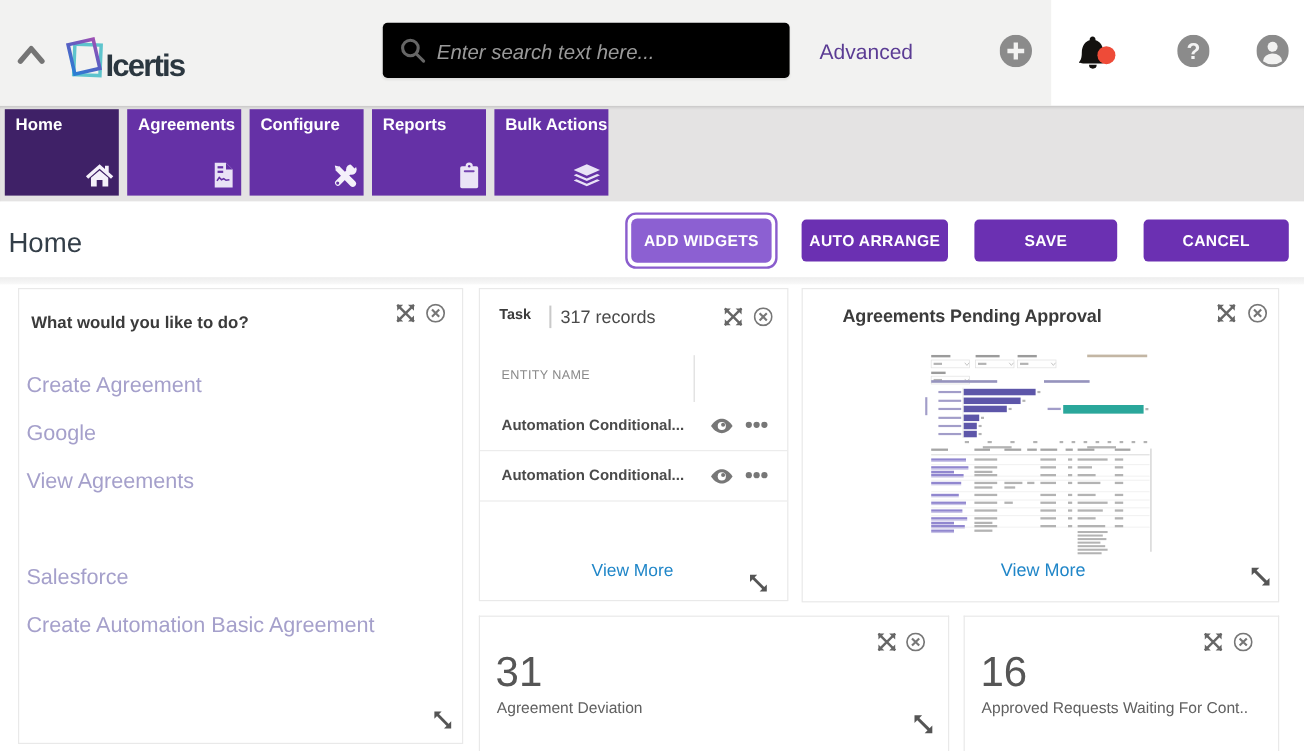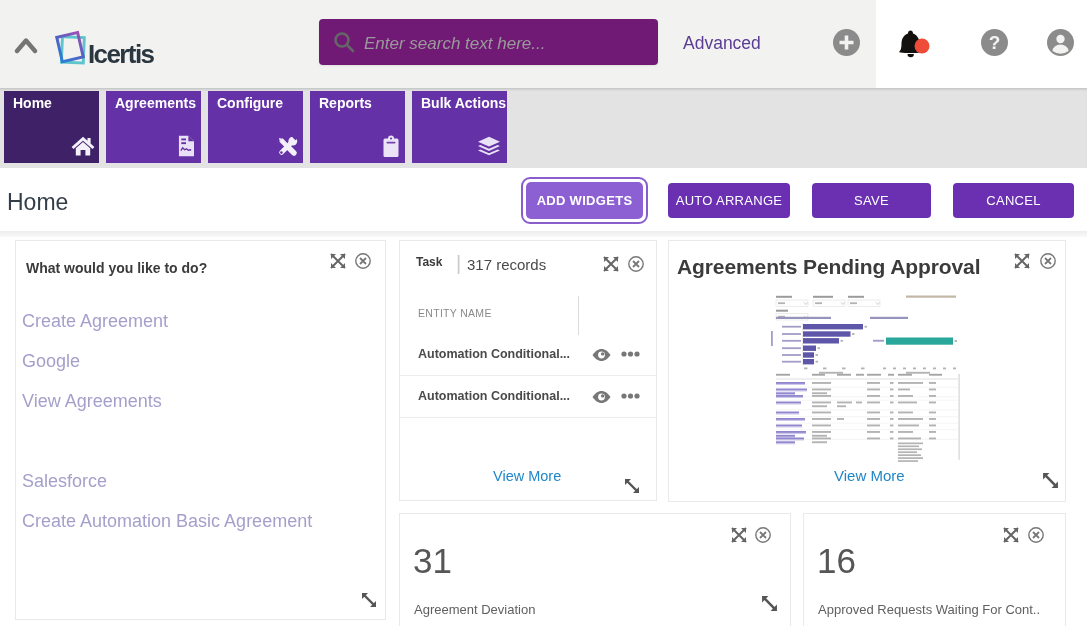--- a/index.html
+++ b/index.html
@@ -6,55 +6,55 @@
   html,body { width:1087px; height:626px; overflow:hidden; background:#fff;
     font-family:"Liberation Sans", sans-serif; }
   .abs { position:absolute; }
   #page { position:relative; width:1087px; height:626px; }
 
   
   #topbar { position:absolute; left:0; top:0; width:876px; height:88px; background:#f2f2f1;text-align:center; }
   #logo-text { position:absolute; left:88px; top:41px; font-size:26px; font-weight:bold;
     color:#2b3740; letter-spacing:-1.6px; line-height:1; }
   #searchbox { position:absolute; left:319px; top:19px; width:339px; height:46px;
-    background:#701a75; border-radius:4px; box-shadow:0 1px 2px rgba(0,0,0,0.08); }
+    background:#000000; border-radius:4px; box-shadow:0 1px 2px rgba(0,0,0,0.08); }
   #searchtxt { position:absolute; left:45px; top:15px; font-size:17px; font-style:italic;
     color:#9a9a9a; }
   #advanced { position:absolute; left:683px; top:33px; font-size:17.5px; color:#5b3c94; }
 
   
   #tabstrip { position:absolute; left:0; top:88px; width:1087px; height:80px;
     background:#e4e3e3; box-shadow:inset 0 3px 3px -2px rgba(0,0,0,0.18); }
   .tab { position:absolute; top:3px; width:95px; height:72px; background:#6531a6; color:#fff; }
   .tab .lbl { position:absolute; left:9px; top:4px; font-size:14px; font-weight:bold; letter-spacing:0; white-space:nowrap; }
   .tab .ticon { position:absolute; right:8px; bottom:6px; }
   .tab.active { background:#3f2167; }
 
   
   #titlebar { position:absolute; left:0; top:168px; width:1087px; height:63px; background:#fff; }
   #hometitle { position:absolute; left:7px; top:21px; font-size:23px; color:#333e48; }
   .btn { position:absolute; top:15px; height:35px; background:#6b30b2; color:#fff;
-    font-size:13px; font-weight:normal; text-align:center; line-height:35px;
+    font-size:13px; font-weight:bold; text-align:center; line-height:35px;
     border-radius:4px; letter-spacing:0.3px; }
   #addw-outer { position:absolute; left:521px; top:9px; width:127px; height:47px;
     border:2px solid #8a5dcd; border-radius:9px; background:#fff; }
   #addw { position:absolute; left:526px; top:14px; width:117px; height:37px;
     background:#8c60d2; color:#fff; font-size:13px; font-weight:bold; text-align:center;
     line-height:37px; border-radius:5px; letter-spacing:0.3px; }
   #band { position:absolute; left:0; top:231px; width:1087px; height:6px;
     background:linear-gradient(#ededed,#f9f9f9); }
 
   
   .card { position:absolute; background:#fff; border:1px solid #e9e9e9; }
   .ctitle { font-weight:bold; color:#3b3b3b; }
   .cicons { position:absolute; }
   .viewmore { position:absolute; color:#2086c8; font-size:14.5px; }
   .biglink { position:absolute; left:6px; color:#a5a0cb; font-size:18px; font-weight:300; }
   .bignum { position:absolute; left:13px; top:27px; font-size:35px; color:#565656; }
-  .biglbl { position:absolute; left:14px; top:68px; font-size:13px; color:#606060;margin-top:20px; }
+  .biglbl { position:absolute; left:14px; top:68px; font-size:13px; color:#606060; }
 </style>
 </head>
 <body>
 <div id="page">
   <div id="topbar">
     <svg class="abs" style="left:14px;top:36px" width="24" height="19" viewBox="0 0 24 19">
       <path d="M3 15 L12 4.5 L21 15" fill="none" stroke="#757575" stroke-width="4.4" stroke-linecap="round" stroke-linejoin="round"></path>
     </svg>
     <svg class="abs" style="left:54px;top:29px" width="38" height="40" viewBox="0 0 38 40">
       <defs>
@@ -205,21 +205,21 @@
           <use href="#dots"></use>
         </svg>
     </div>
     <div class="viewmore" style="left:93px;top:227px">View More</div>
     <svg class="cicons" style="right:16px;bottom:6px" width="16" height="16" viewBox="0 0 16 16">
         <use href="#rsz"></use>
       </svg>
   </div>
 
   <div class="card" style="left:668px;top:240px;width:398px;height:262px">
-    <div class="ctitle" style="position:absolute;left:8px;top:14px;font-size:21px;letter-spacing:-0.1px">Agreements Pending Approval</div>
+    <div class="ctitle" style="position:absolute;left:33px;top:14px;font-size:15px;letter-spacing:-0.1px">Agreements Pending Approval</div>
     <svg class="cicons" style="right:35px;top:12px" width="16" height="16" viewBox="0 0 16 16">
         <use href="#exp"></use>
       </svg>
     <svg class="cicons" style="right:9px;top:12px" width="16" height="16" viewBox="0 0 16 16">
         <use href="#cls"></use>
       </svg>
     <svg style="position:absolute;left:88px;top:50px" width="210" height="172" viewBox="0 0 210 172">
         <rect x="19" y="4.8" width="16" height="2" fill="#9b9b9b"></rect>
         <rect x="56" y="4.8" width="20" height="2" fill="#9b9b9b"></rect>
         <rect x="91" y="4.8" width="16" height="2" fill="#9b9b9b"></rect>

